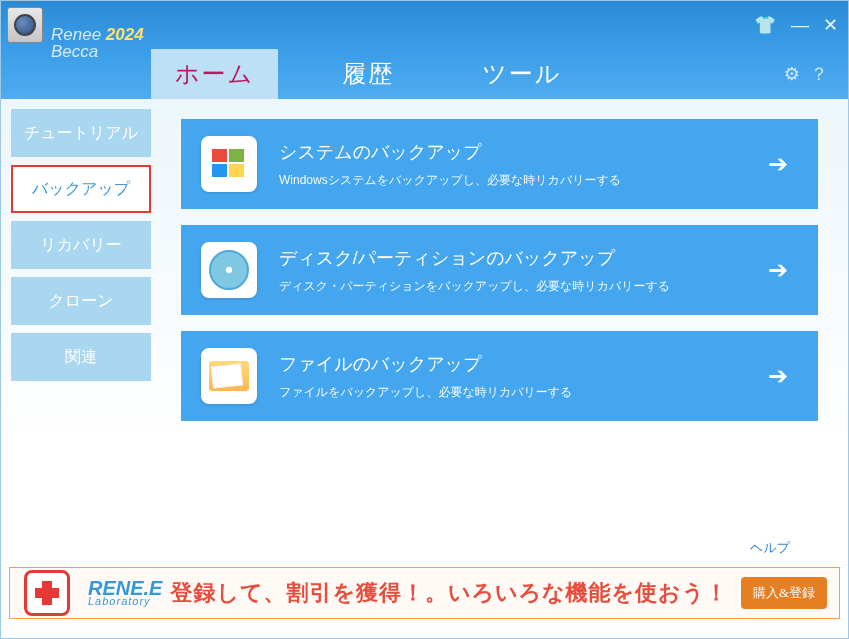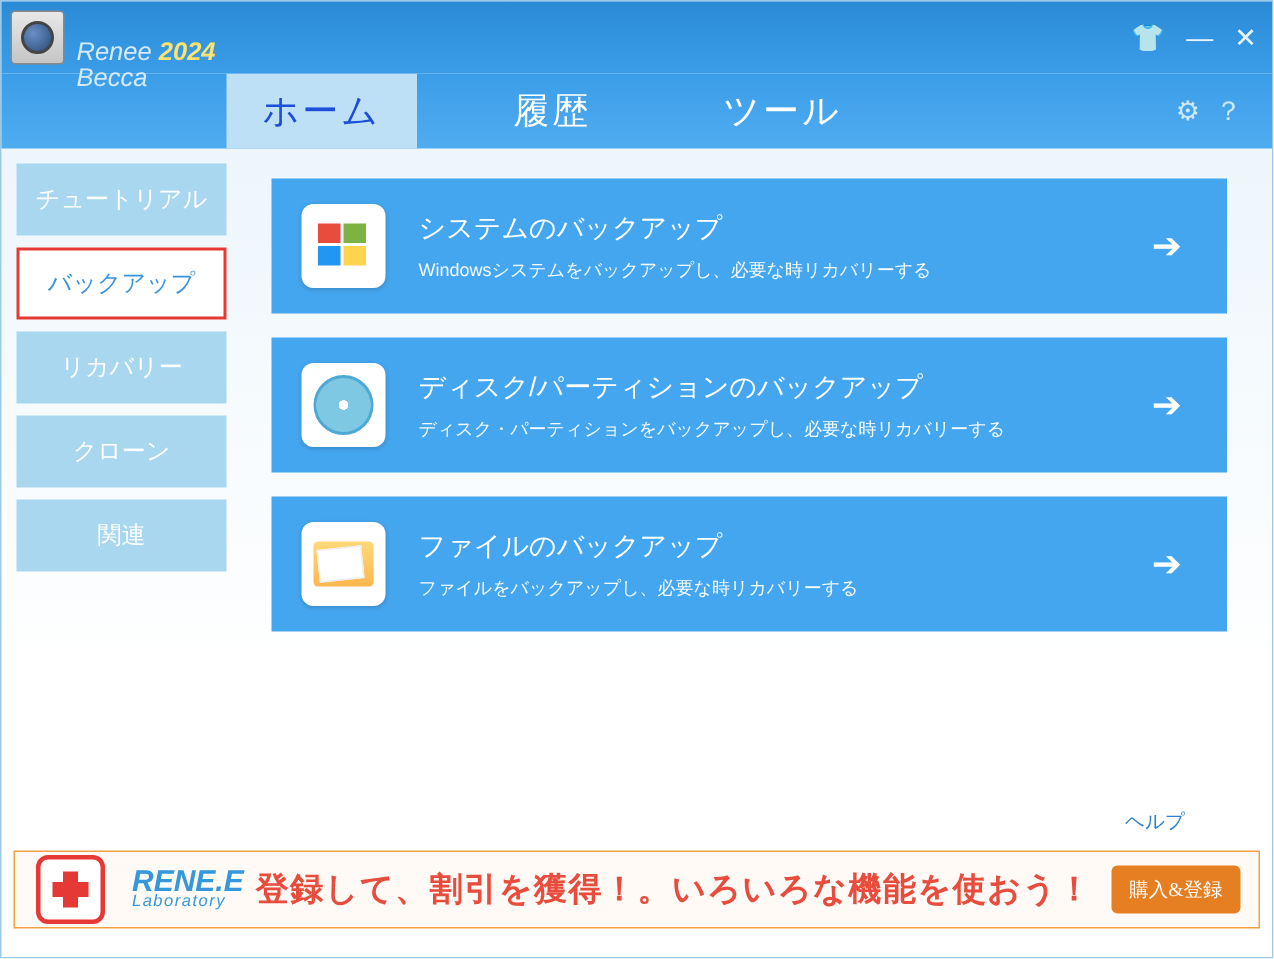--- a/index.html
+++ b/index.html
@@ -47,21 +47,21 @@
     gap: 40px;
   }
   .nav-tab {
     display: flex; align-items: center; justify-content: center;
     padding: 0 24px;
     color: #fff; font-size: 24px; letter-spacing: 2px;
     cursor: pointer;
   }
   .nav-tab.active {
     background: #bde0f7;
-    color: #1d4ed8;
+    color: #be185d;
   }
   .nav-right { margin-left: auto; display: flex; align-items: center; gap: 10px; }
   .nav-right .icon { color: #cde9fa; font-size: 18px; cursor: pointer; }
 
   
   .body { display: flex; height: 468px; position: relative; }
 
   .sidebar {
     width: 150px; padding: 10px 0 0 10px;
     display: flex; flex-direction: column; gap: 8px;

